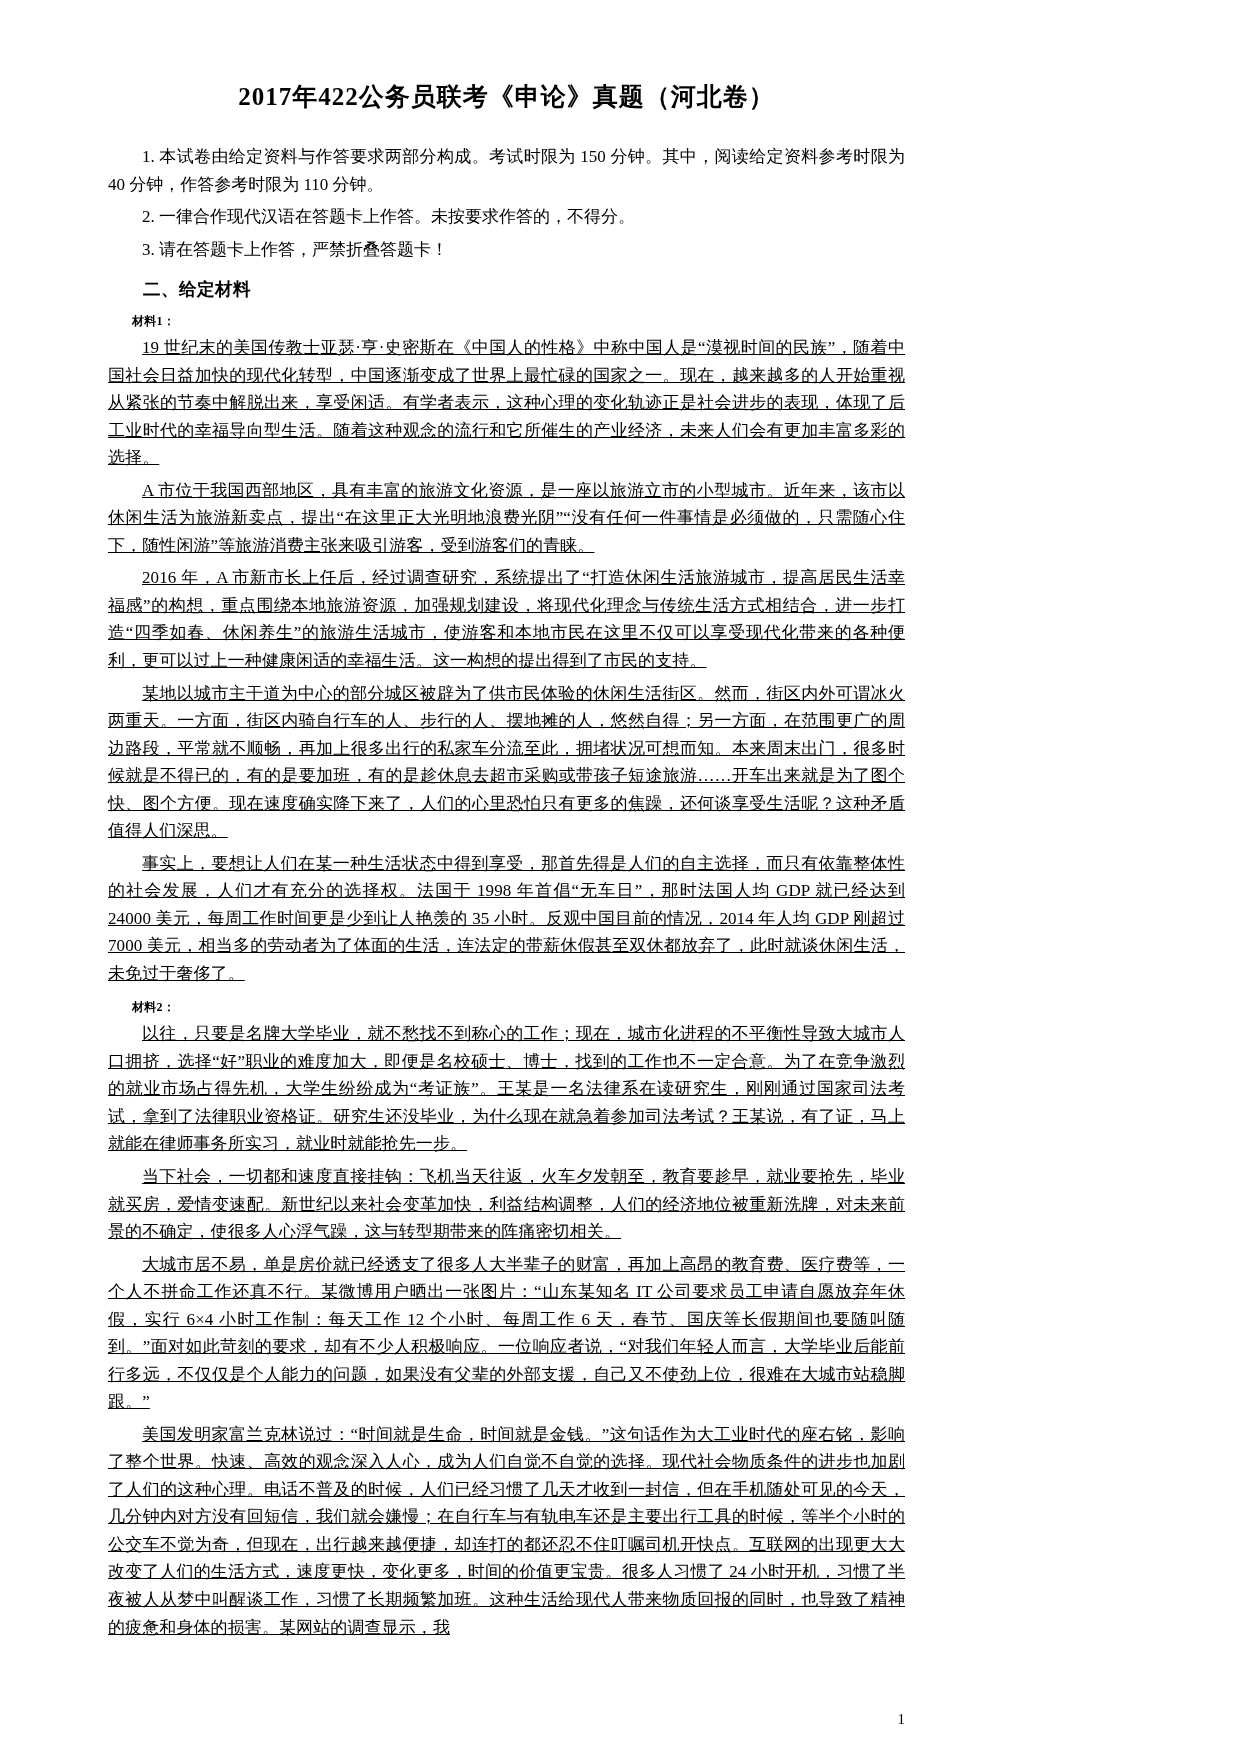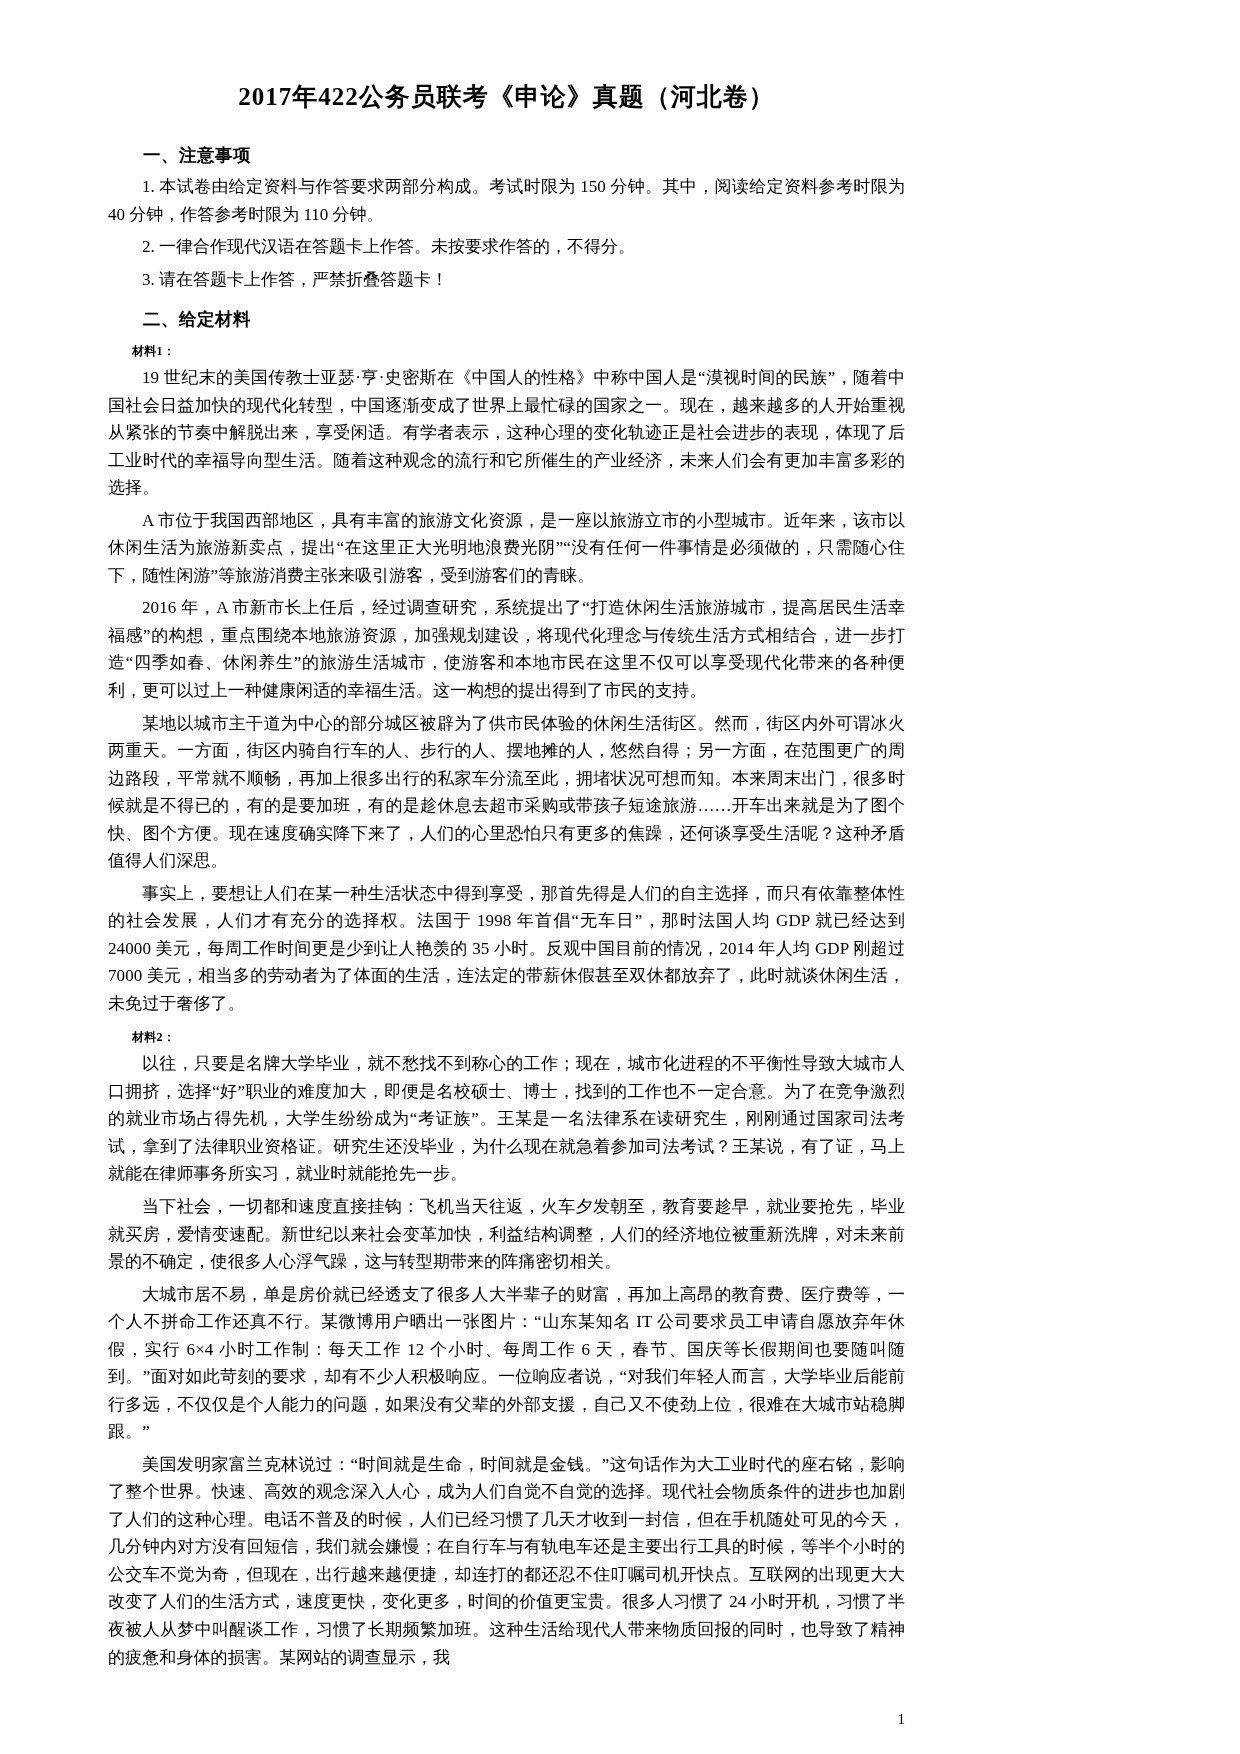--- a/index.html
+++ b/index.html
@@ -44,20 +44,21 @@
     letter-spacing: 0.3px;
   }
   p.para {
     font-size: 17px;
     line-height: 1.62;
     margin: 0 0 5px 0;
     text-align: justify;
     text-justify: inter-ideograph;
     text-indent: 2em;
     letter-spacing: 0.1px;
+    text-decoration: underline;
   }
   .notice-item {
     font-size: 17px;
     line-height: 1.62;
     margin: 0 0 5px 0;
     text-align: justify;
     text-indent: 2em;
   }
   .page-number {
     position: absolute;
@@ -67,21 +68,20 @@
     font-family: "Liberation Serif", "DejaVu Serif", serif;
   }
 </style>
 </head>
 <body>
 
 <div class="page">
 
   <div class="doc-title">2017年422公务员联考《申论》真题（河北卷）</div>
 
-  <div class="section-heading">一、注意事项</div>
 
   <div class="notice-item">1. 本试卷由给定资料与作答要求两部分构成。考试时限为 150 分钟。其中，阅读给定资料参考时限为 40 分钟，作答参考时限为 110 分钟。</div>
   <div class="notice-item">2. 一律合作现代汉语在答题卡上作答。未按要求作答的，不得分。</div>
   <div class="notice-item">3. 请在答题卡上作答，严禁折叠答题卡！</div>
 
   <div class="section-heading">二、给定材料</div>
 
   <div class="sub-heading">材料1：</div>
 
   <p class="para">19 世纪末的美国传教士亚瑟·亨·史密斯在《中国人的性格》中称中国人是“漠视时间的民族”，随着中国社会日益加快的现代化转型，中国逐渐变成了世界上最忙碌的国家之一。现在，越来越多的人开始重视从紧张的节奏中解脱出来，享受闲适。有学者表示，这种心理的变化轨迹正是社会进步的表现，体现了后工业时代的幸福导向型生活。随着这种观念的流行和它所催生的产业经济，未来人们会有更加丰富多彩的选择。</p>

